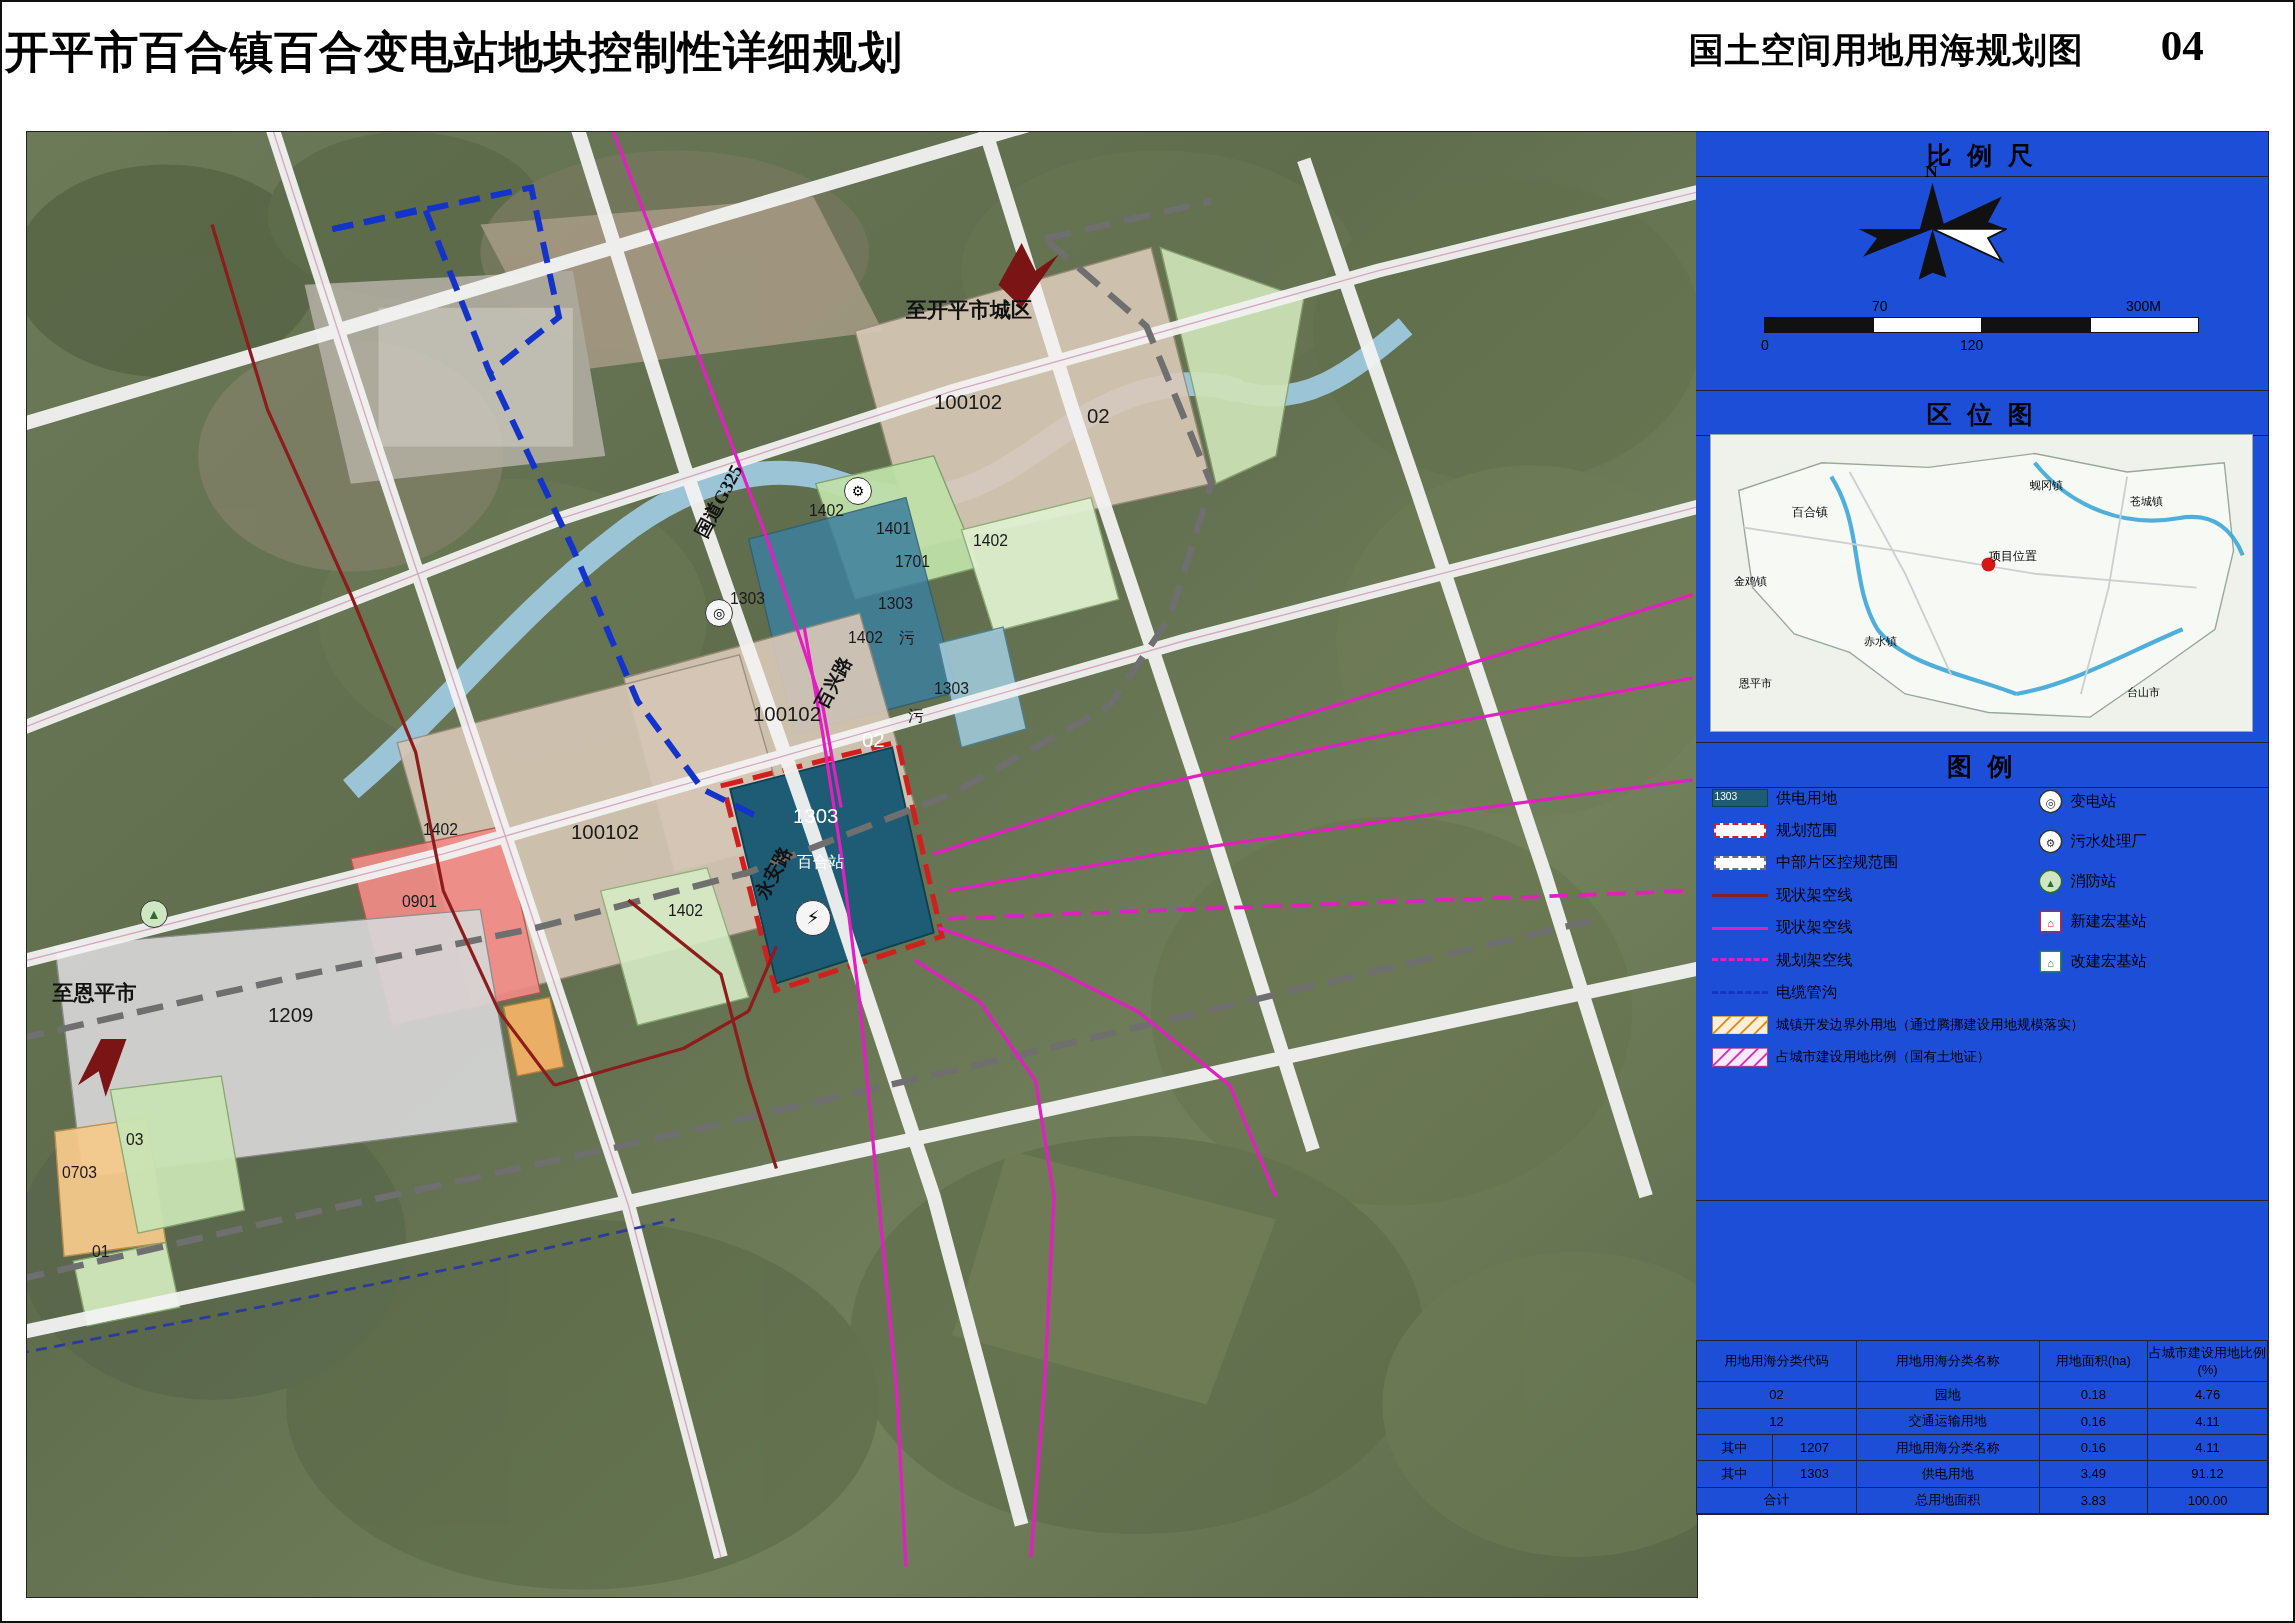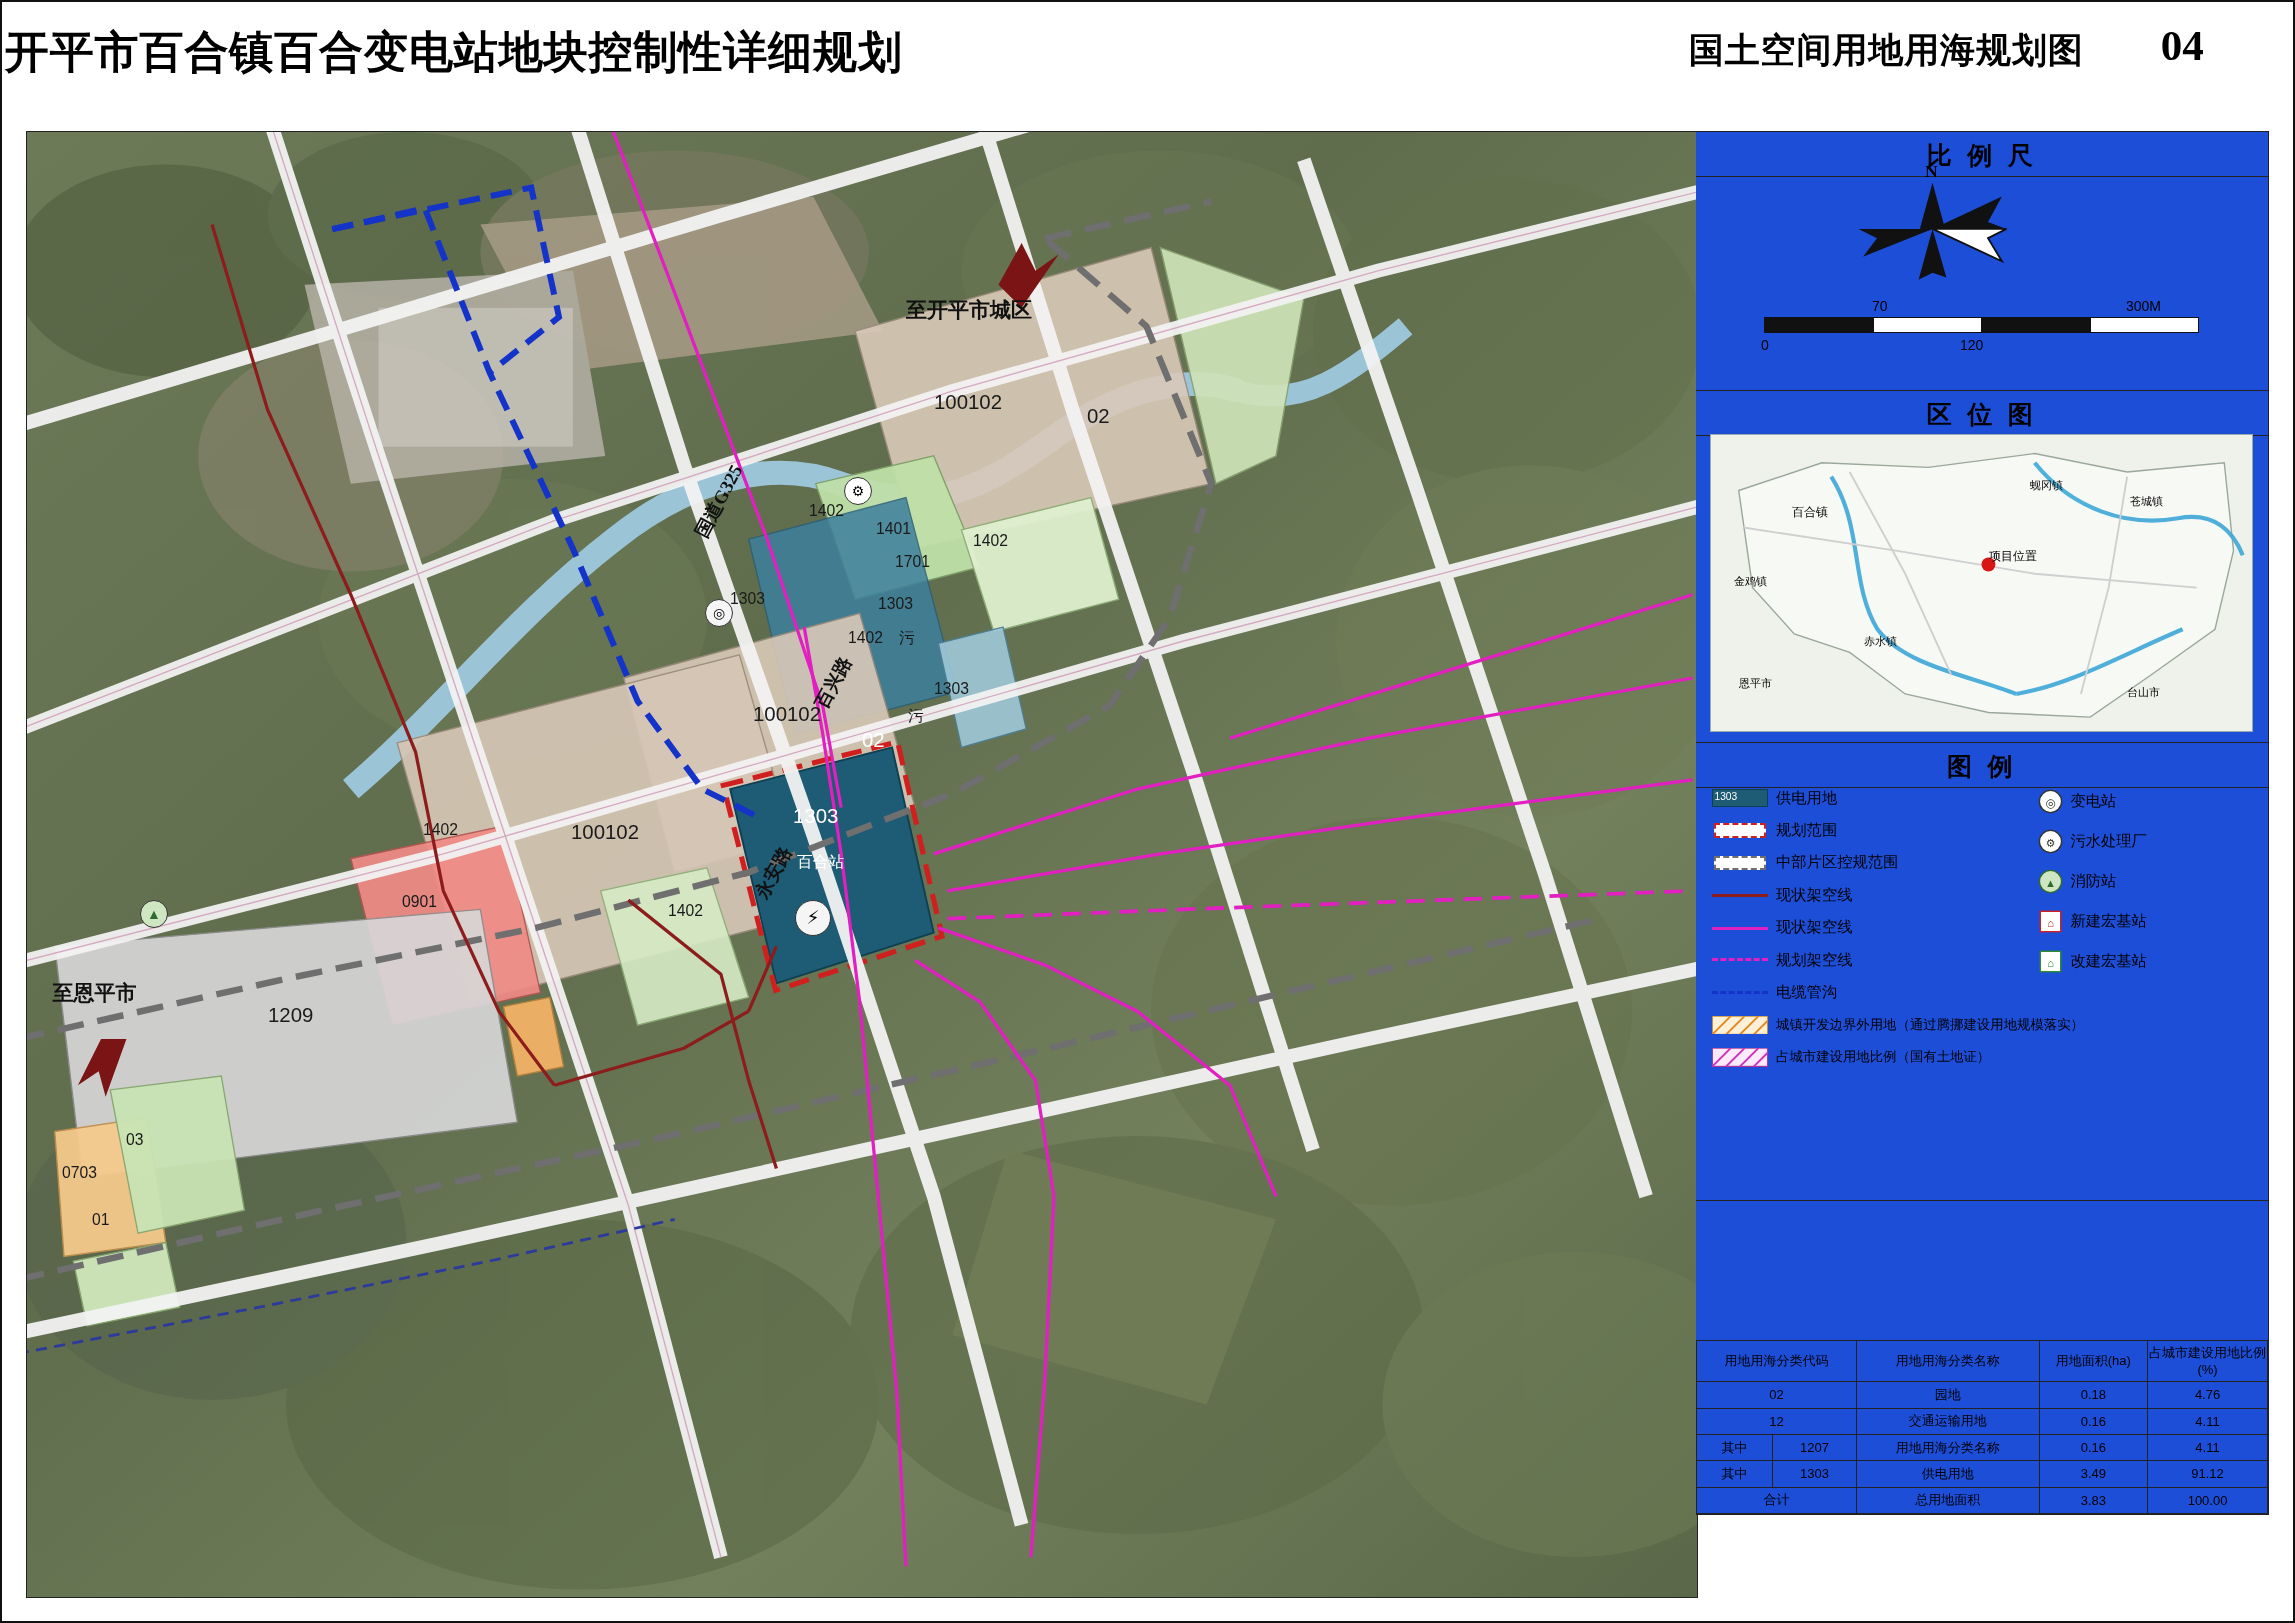--- a/index.html
+++ b/index.html
@@ -222,21 +222,21 @@
       <div class="plabel big w" style="left:835px;top:597px;">02</div>
       <div class="plabel big" style="left:544px;top:689px;">100102</div>
       <div class="plabel" style="left:396px;top:689px;">1402</div>
       <div class="plabel big w" style="left:766px;top:673px;">1303</div>
       <div class="plabel w" style="left:770px;top:720px;">百合站</div>
       <div class="plabel" style="left:641px;top:770px;">1402</div>
       <div class="plabel" style="left:375px;top:761px;">0901</div>
       <div class="plabel big" style="left:241px;top:872px;">1209</div>
       <div class="plabel" style="left:99px;top:999px;">03</div>
       <div class="plabel" style="left:35px;top:1032px;">0703</div>
-      <div class="plabel" style="left:65px;top:1079px;">01</div>
+      <div class="plabel" style="left:65px;top:1111px;">01</div>
 
       <div class="roadname" style="left:662px;top:398px;transform:rotate(-62deg);transform-origin:left top;">国道G325</div>
       <div class="roadname" style="left:782px;top:569px;transform:rotate(-62deg);transform-origin:left top;">百兴路</div>
       <div class="roadname" style="left:722px;top:759px;transform:rotate(-62deg);transform-origin:left top;">永安路</div>
 
       <div class="dirlabel" style="left:879px;top:164px;">至开平市城区</div>
       <div class="dirlabel" style="left:25.4px;top:847px;">至恩平市</div>
 
       <div class="icon-circ" style="left:678px;top:467px;">◎</div>
       <div class="icon-circ" style="left:768px;top:768px;width:34px;height:34px;font-size:18.5px;">⚡</div>

